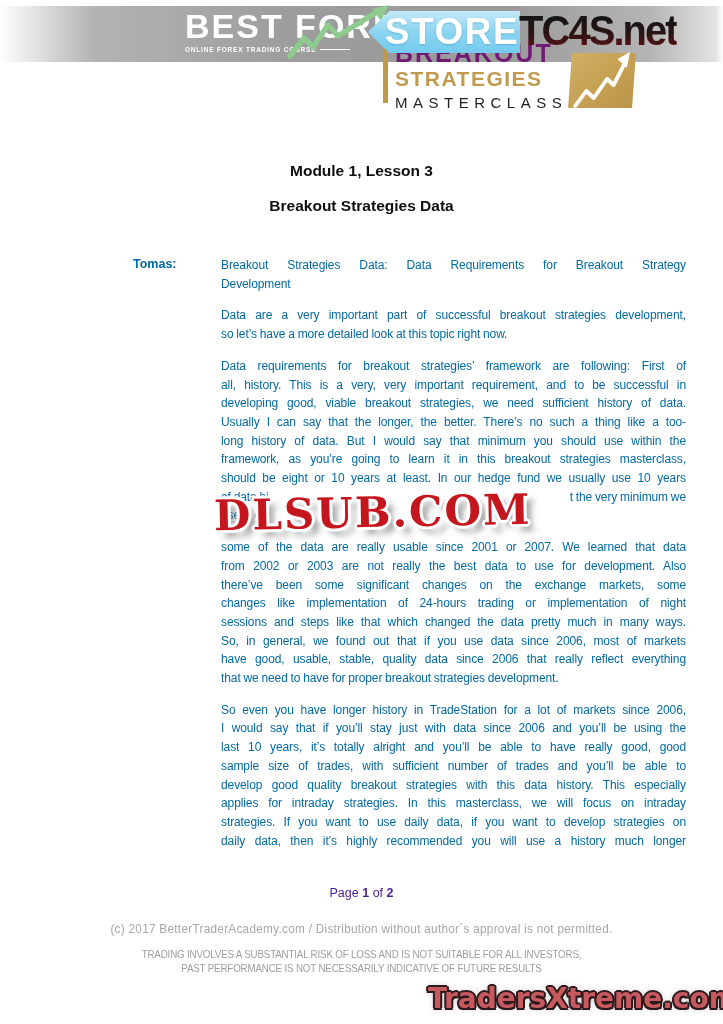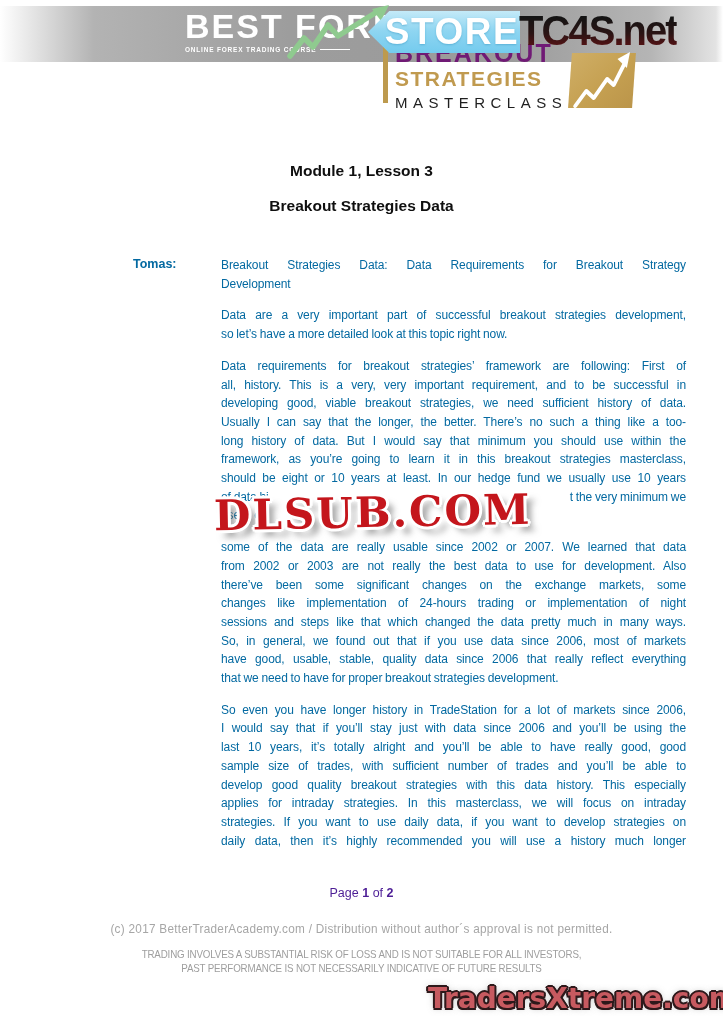--- a/index.html
+++ b/index.html
@@ -152,21 +152,21 @@
           <div class="pline">long history of data. But I would say that minimum you should use within the</div>
           <div class="pline">framework, as you’re going to learn it in this breakout strategies masterclass,</div>
           <div class="pline">should be eight or 10 years at least. In our hedge fund we usually use 10 years</div>
           <div class="pline split">
             <span>of data hi</span>
             <span>t the very minimum we</span>
           </div>
           <div class="pline last">use is ei</div>
         </div>
         <div class="para">
-          <div class="pline">some of the data are really usable since 2002 or 2007. We learned that data</div>
+          <div class="pline">some of the data are really usable since 2001 or 2007. We learned that data</div>
           <div class="pline">from 2002 or 2003 are not really the best data to use for development. Also</div>
           <div class="pline">there’ve been some significant changes on the exchange markets, some</div>
           <div class="pline">changes like implementation of 24-hours trading or implementation of night</div>
           <div class="pline">sessions and steps like that which changed the data pretty much in many ways.</div>
           <div class="pline">So, in general, we found out that if you use data since 2006, most of markets</div>
           <div class="pline">have good, usable, stable, quality data since 2006 that really reflect everything</div>
           <div class="pline last">that we need to have for proper breakout strategies development.</div>
         </div>
         <div class="para">
           <div class="pline">So even you have longer history in TradeStation for a lot of markets since 2006,</div>

